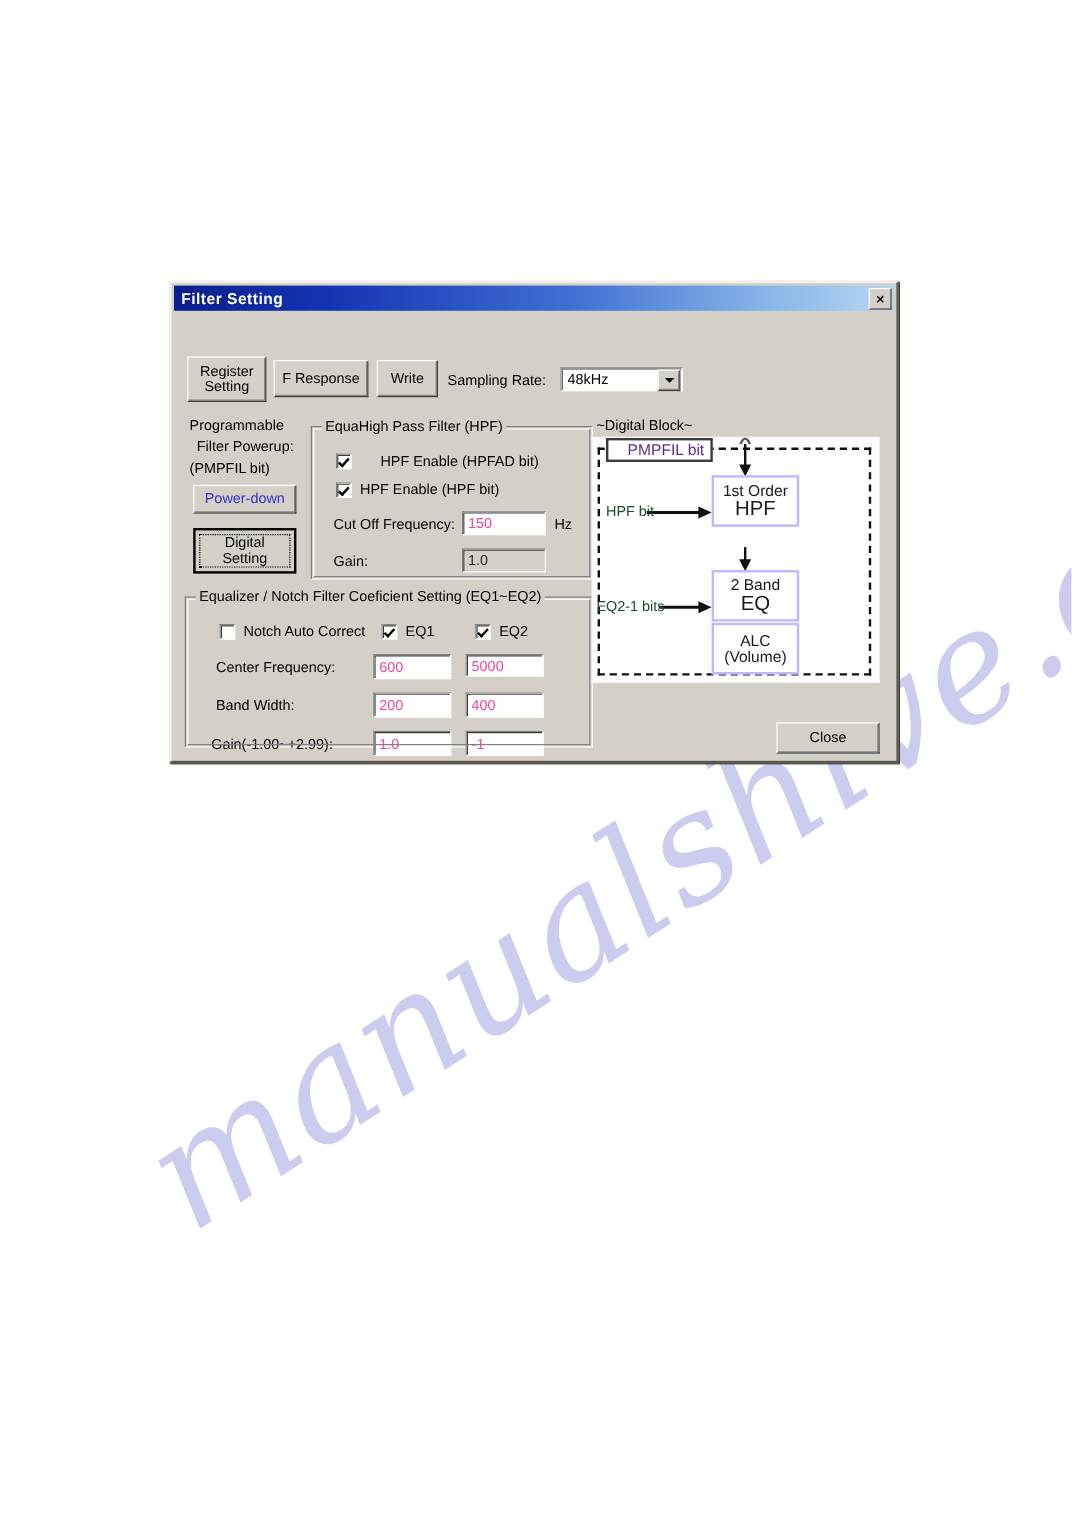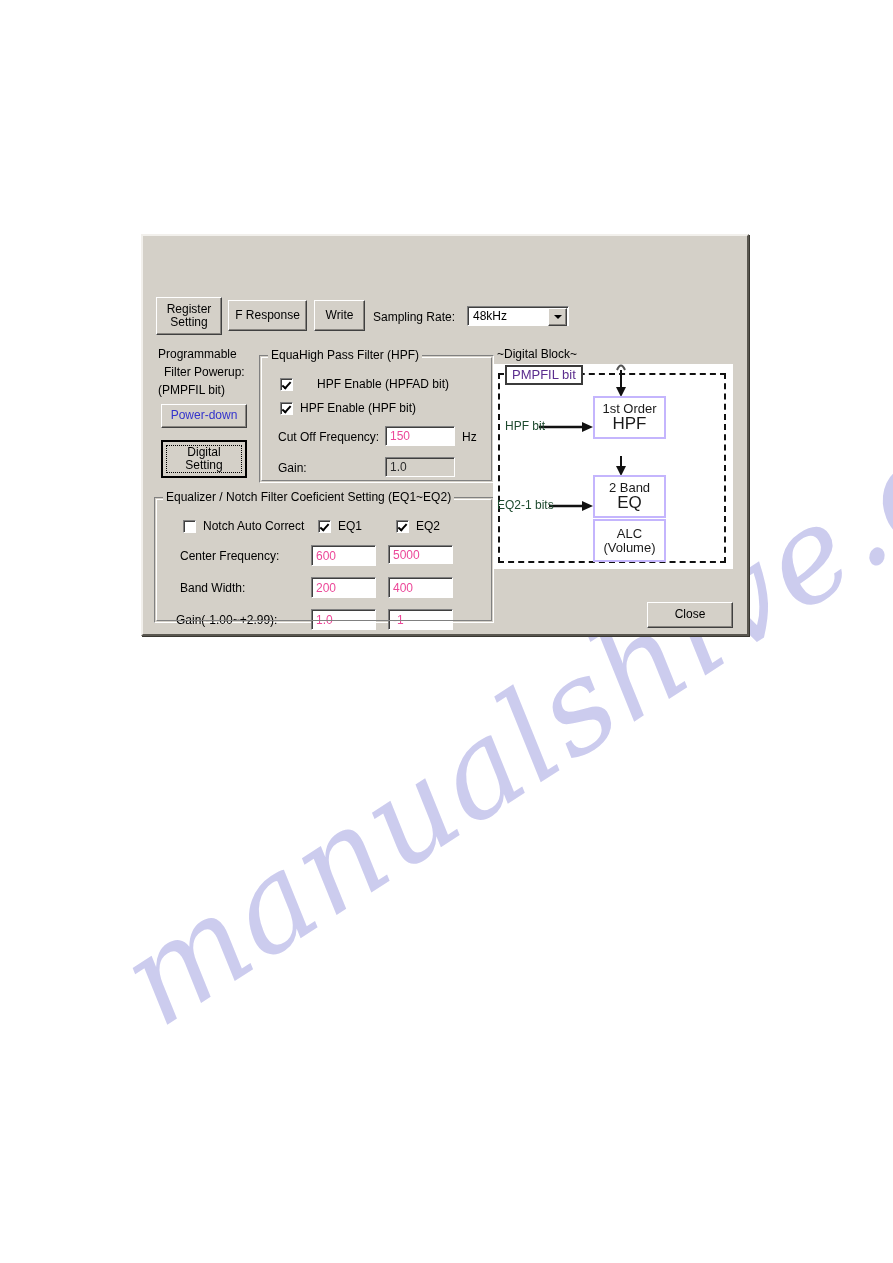--- a/index.html
+++ b/index.html
@@ -294,21 +294,21 @@
     font-family: "Liberation Sans", sans-serif;
     line-height: 1.04;
   }
   .dblock .l1 { font-size: 13px; }
   .dblock .l2 { font-size: 17px; }
   .pmpfil-box {
     position: absolute;
     left: 12px; top: 1px;
     background: #ffffff;
     border: 2px solid #3b3b3b;
-    padding: 0px 5px 1px 5px;
+    padding: 0px 5px 1px 16px;
     font-size: 13px;
     color: #5b2d8e;
     font-family: "Liberation Sans", sans-serif;
     white-space: nowrap;
     z-index: 3;
     box-sizing: border-box;
   }
   .sig-lbl {
     position: absolute;
     font-size: 12px;
@@ -322,20 +322,24 @@
 <body>
 
 <div id="page">
 
   <div id="watermark">
     <div class="wm-text">manualshive.com</div>
   </div>
 
   <div id="dialog">
 
+    <div id="titlebar">
+      <span class="title">Filter Setting</span>
+      <div id="close-x">×</div>
+    </div>
 
     <div class="client">
 
       <div class="btn" style="left:11px; top:38px; width:66px; height:38px;">Register
 Setting</div>
 
       <div class="btn" style="left:83px; top:41px; width:79px; height:31px;">F Response</div>
 
       <div class="btn" style="left:169px; top:41px; width:51px; height:31px;">Write</div>
 

